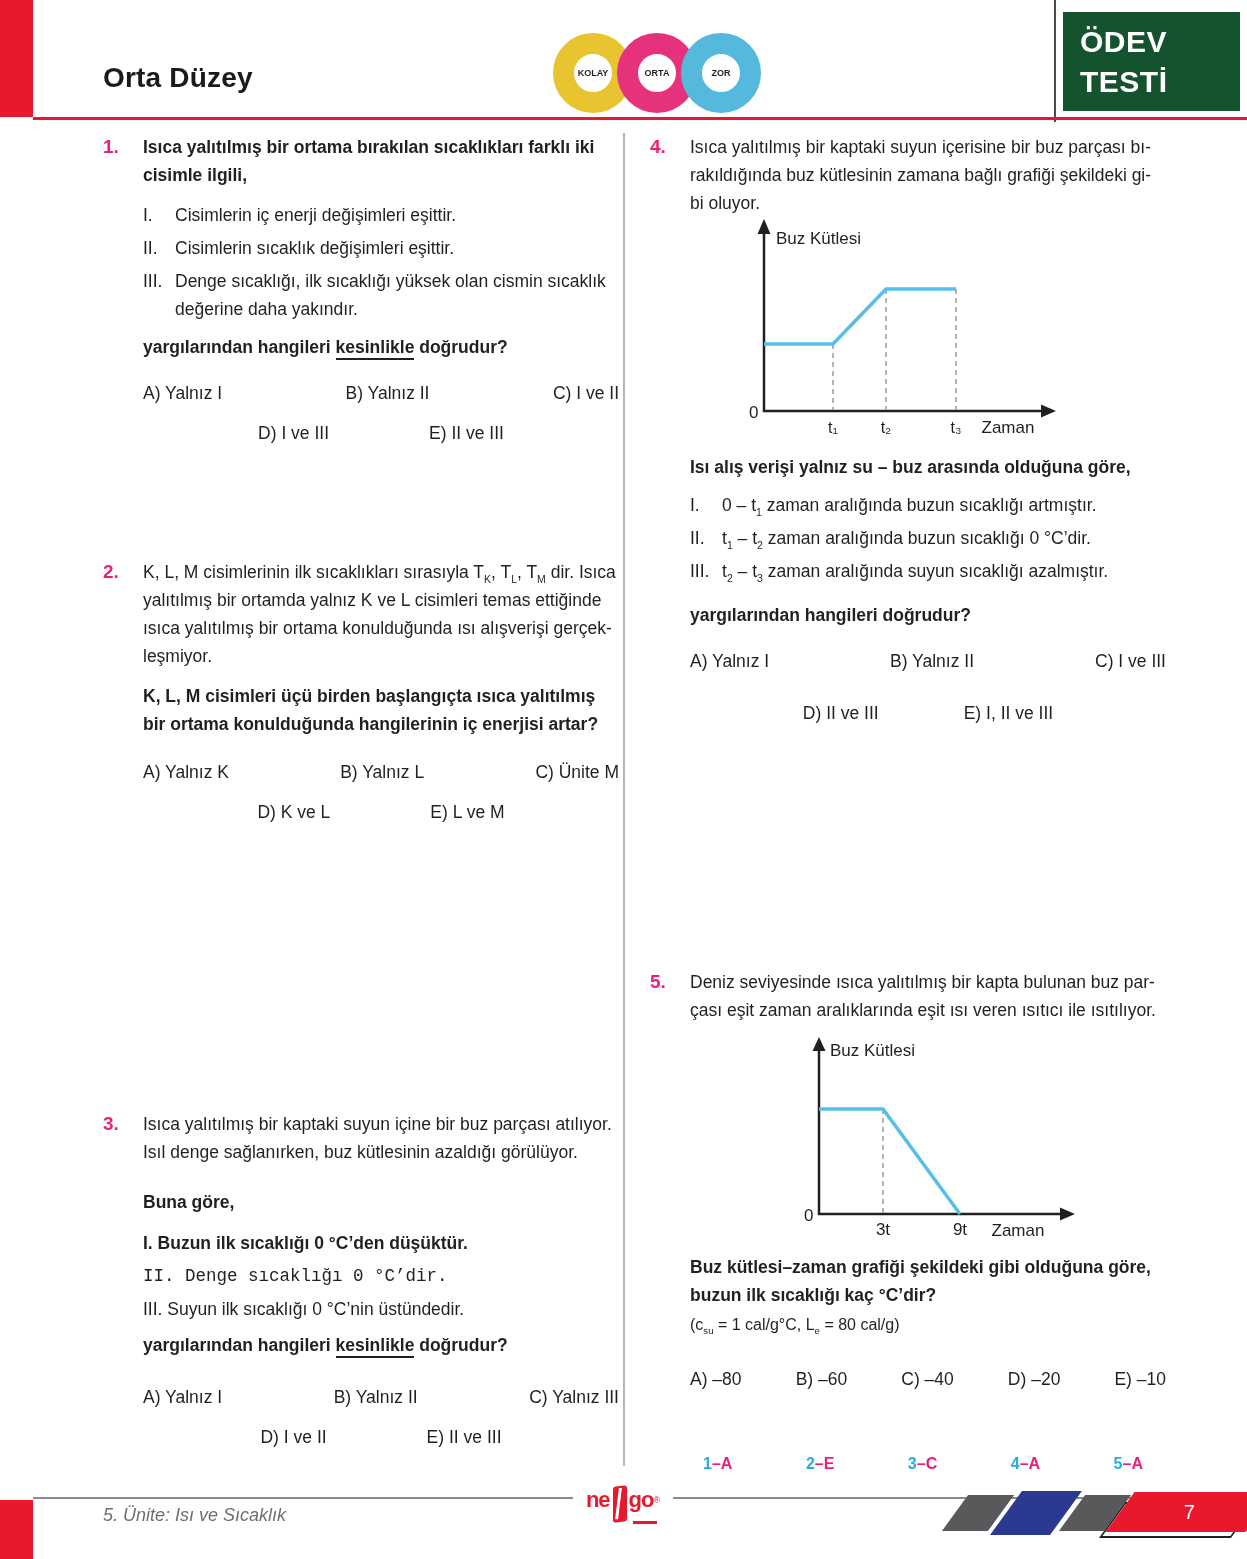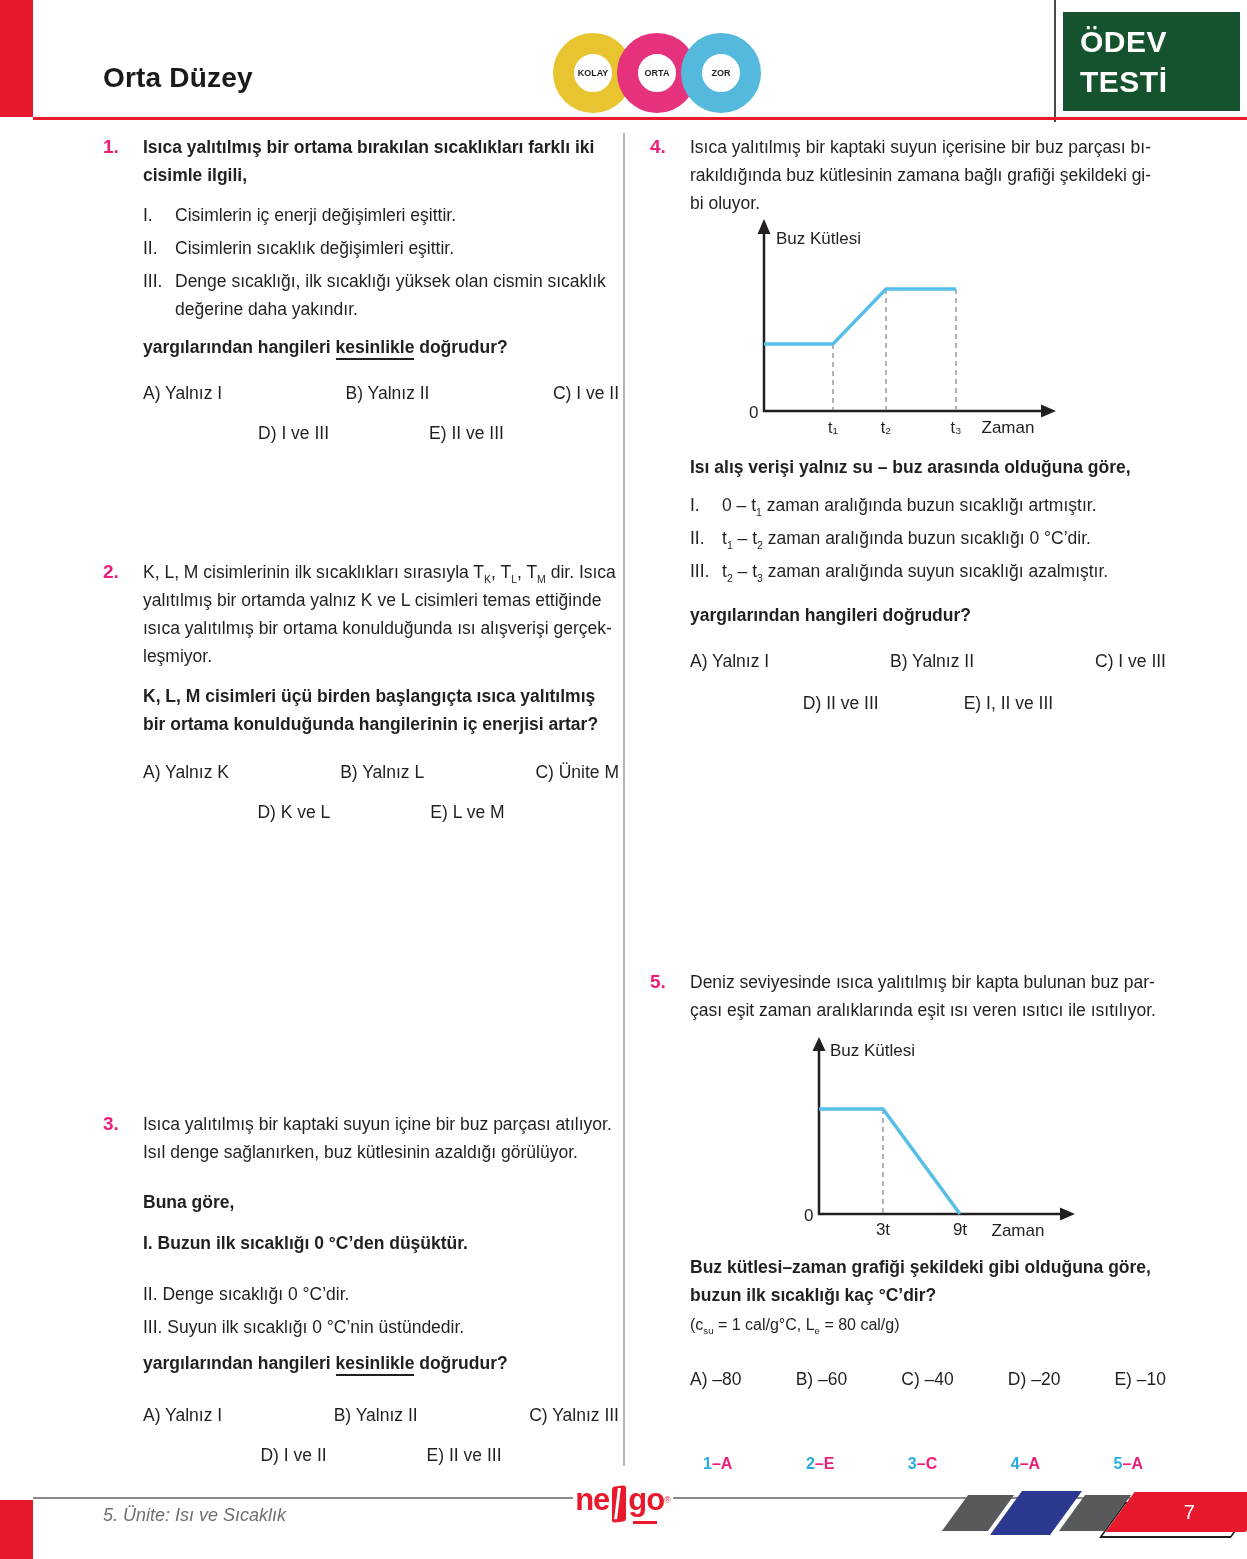--- a/index.html
+++ b/index.html
@@ -41,21 +41,21 @@
   .chart text { font-family:"Liberation Sans", sans-serif; }
 
   
   .answer-key { position:absolute; left:703px; top:1455px; width:440px; display:flex; justify-content:space-between; font-size:16px; font-weight:bold; }
   .ak-q { color:#29ABE2; }
   .ak-a { color:#EC1E79; }
   .footer-line { position:absolute; left:33px; top:1497px; width:1167px; height:2px; background:#8a8a8a; }
   .footer-redblock { position:absolute; left:0; top:1500px; width:33px; height:59px; background:#E8192C; }
   .unit-label { position:absolute; left:103px; top:1505px; font-size:18px; font-style:italic; color:#6d6e71; }
   .logo { position:absolute; left:573px; top:1466px; width:100px; height:68px; background:#fff; z-index:2; display:flex; align-items:center; justify-content:center; }
-  .logo .txt { color:#E8192C; font-size:31px; font-weight:bold; letter-spacing:-1px; }
+  .logo .txt { color:#E8192C; font-size:22px; font-weight:bold; letter-spacing:-1px; }
   .logo .book { display:inline-block; width:14px; height:36px; background:#E8192C; border-radius:3px; margin:0 2px -8px 3px; position:relative; transform:skewY(-6deg); }
   .logo .book:after { content:""; position:absolute; left:4px; top:2px; width:3px; height:31px; background:#fff; transform:rotate(7deg); }
   .logo .reg { color:#E8192C; font-size:9px; vertical-align:18px; }
   .logo .logo-sub { position:absolute; right:16px; bottom:10px; width:24px; height:3px; background:#E8192C; }
 
   .stripe { position:absolute; transform:skewX(-36deg); }
   .stripe-g1 { left:955px; top:1495px; width:46px; height:36px; background:#58595B; }
   .stripe-b  { left:1006px; top:1491px; width:60px; height:44px; background:#2B3990; }
   .stripe-g2 { left:1072px; top:1495px; width:46px; height:36px; background:#58595B; }
   .page-tab-outline { left:1112px; top:1502px; width:132px; height:36px; background:#fff; border:2px solid #231F20; position:absolute; transform:skewX(-36deg); }
@@ -160,21 +160,21 @@
   <div class="q" style="left:103px; top:1110px;">
     <div class="q-num">3.</div>
     <div class="q-body">
       <div>
         <div class="ln">Isıca yalıtılmış bir kaptaki suyun içine bir buz parçası atılıyor.</div>
         <div class="ln">Isıl denge sağlanırken, buz kütlesinin azaldığı görülüyor.</div>
       </div>
       <div class="b" style="margin-top:22px;">Buna göre,</div>
       <div style="margin-top:13px;">
         <div class="ln" style="margin-top:2px;font-weight:bold;">I. Buzun ilk sıcaklığı 0 °C’den düşüktür.</div>
-        <div class="ln" style="margin-top:23px;">II. Denge sıcaklığı 0 °C’dir.</div>
+        <div class="ln" style="margin-top:5px;font-family:Liberation Mono, monospace;">II. Denge sıcaklığı 0 °C’dir.</div>
         <div class="ln" style="margin-top:5px;">III. Suyun ilk sıcaklığı 0 °C’nin üstündedir.</div>
       </div>
       <div class="b" style="margin-top:8px;"><span>yargılarından hangileri </span><span class="ul">kesinlikle</span><span> doğrudur?</span></div>
       <div class="opts1" style="margin-top:24px;">
         <span>A) Yalnız I</span>
         <span>B) Yalnız II</span>
         <span>C) Yalnız III</span>
       </div>
       <div class="opts2" style="margin-top:12px;">
         <span>D) I ve II</span>
@@ -223,21 +223,21 @@
           <div class="rn">III.</div>
           <div class="ln"><span>t</span><sub>2</sub><span> – t</span><sub>3</sub><span> zaman aralığında suyun sıcaklığı azalmıştır.</span></div>
         </div>
       </div>
       <div class="b" style="margin-top:16px;">yargılarından hangileri doğrudur?</div>
       <div class="opts1" style="margin-top:18px;">
         <span>A) Yalnız I</span>
         <span>B) Yalnız II</span>
         <span>C) I ve III</span>
       </div>
-      <div class="opts2" style="margin-top:14px; gap:85px;">
+      <div class="opts2" style="margin-top:24px; gap:85px;">
         <span>D) II ve III</span>
         <span>E) I, II ve III</span>
       </div>
     </div>
   </div>
 
   <div class="q" style="left:650px; top:968px;">
     <div class="q-num">5.</div>
     <div class="q-body">
       <div>

